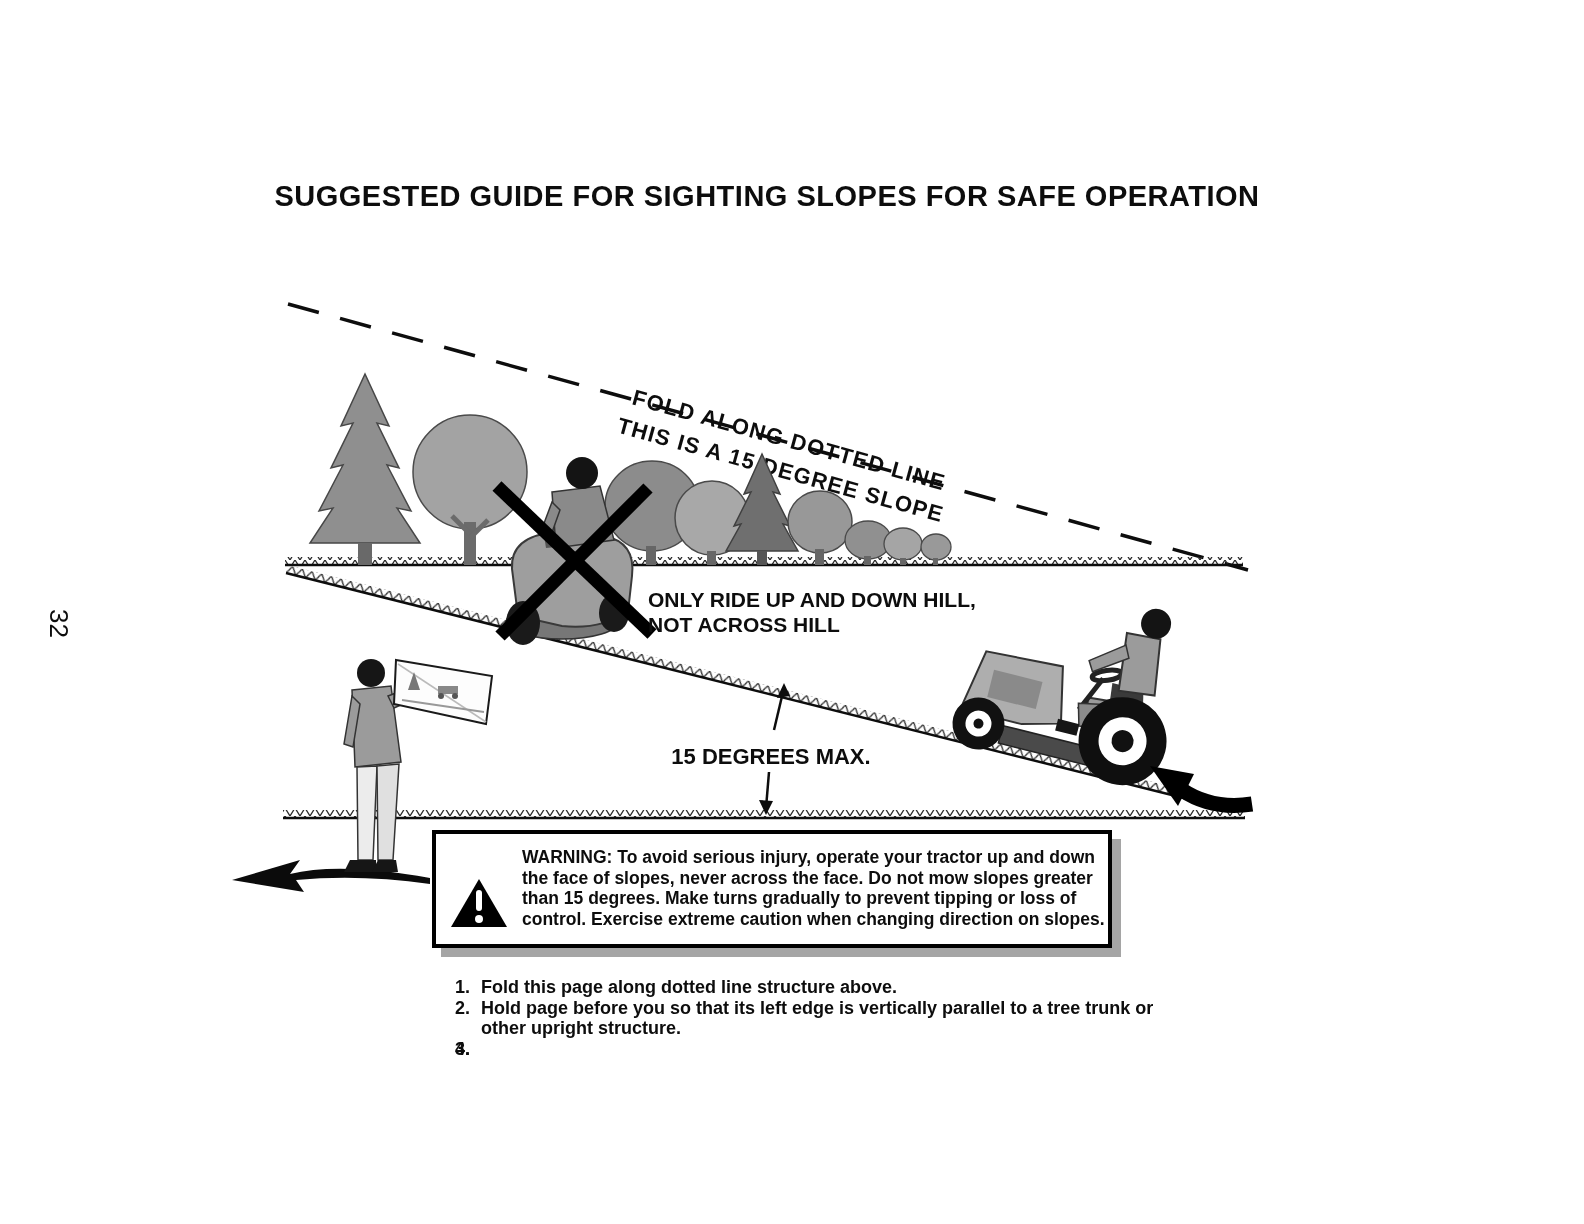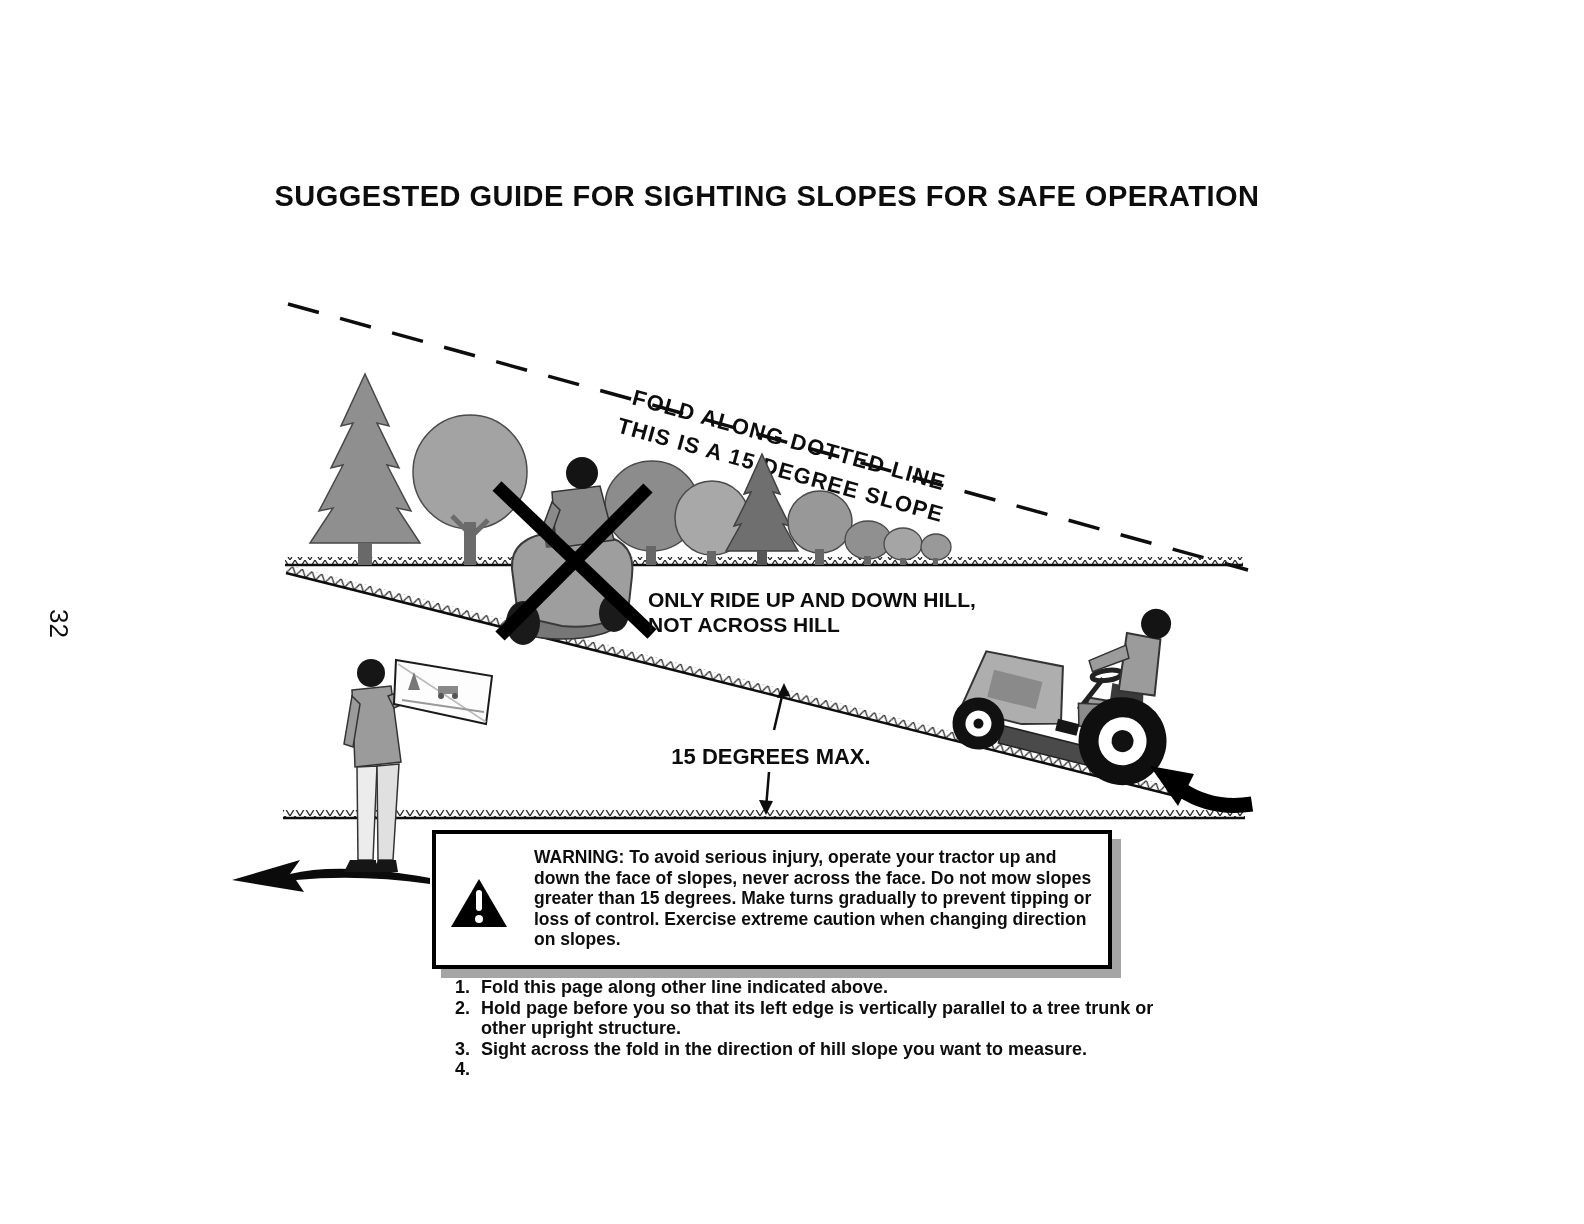--- a/index.html
+++ b/index.html
@@ -16,21 +16,21 @@
     position:absolute; left:44px; top:584px; font-size:26px; color:#0d0d0d;
     transform:rotate(90deg);
   }
   svg.diagram { position:absolute; top:0; left:0; width:1584px; height:1224px;
     font-family:"Liberation Sans", sans-serif; }
   svg.diagram text { fill:#0d0d0d; font-weight:bold; }
 
   .warning-box {
     position:absolute; left:432px; top:806px; width:680px; background:#fff;
     border:4px solid #000; box-shadow:9px 9px 0 #a5a5a5;
-    display:flex; align-items:center; gap:26px; padding:13px 2px 15px 14px;
+    display:flex; align-items:flex-end; gap:14px; padding:13px 2px 15px 14px;
   }
   .warn-icon { flex:0 0 auto; margin-top:9px; }
   .warn-text { font-size:17.5px; font-weight:bold; line-height:20.5px; color:#0d0d0d; }
 
   .instructions {
     position:absolute; left:455px; top:953px; width:730px;
     font-size:18px; font-weight:bold; line-height:20.5px; color:#0d0d0d;
   }
   .inst-item { position:relative; padding-left:26px; }
   .inst-num { position:absolute; left:0; }
@@ -178,28 +178,27 @@
       <polygon points="29,2 57,50 1,50" fill="#000"></polygon>
       <rect x="26" y="13" width="6" height="21" rx="3" fill="#fff"></rect>
       <circle cx="29" cy="42" r="4" fill="#fff"></circle>
     </svg>
     <p class="warn-text">WARNING: To avoid serious injury, operate your tractor up and down the face of slopes, never across the face. Do not mow slopes greater than 15 degrees. Make turns gradually to prevent tipping or loss of control. Exercise extreme caution when changing direction on slopes.</p>
   </div>
 
   <div class="instructions">
     <div class="inst-item">
       <span class="inst-num">1.</span>
-      <span class="inst-text">Fold this page along other line indicated above.</span>
+      <span class="inst-text">Fold this page along dotted line structure above.</span>
     </div>
     <div class="inst-item">
       <span class="inst-num">2.</span>
       <span class="inst-text">Hold page before you so that its left edge is vertically parallel to a tree trunk or other upright structure.</span>
     </div>
     <div class="inst-item">
       <span class="inst-num">3.</span>
-      <span class="inst-text">Sight across the fold in the direction of hill slope you want to measure.</span>
     </div>
     <div class="inst-item">
       <span class="inst-num">4.</span>
     </div>
   </div>
 
 </div>
 
 </body></html>

